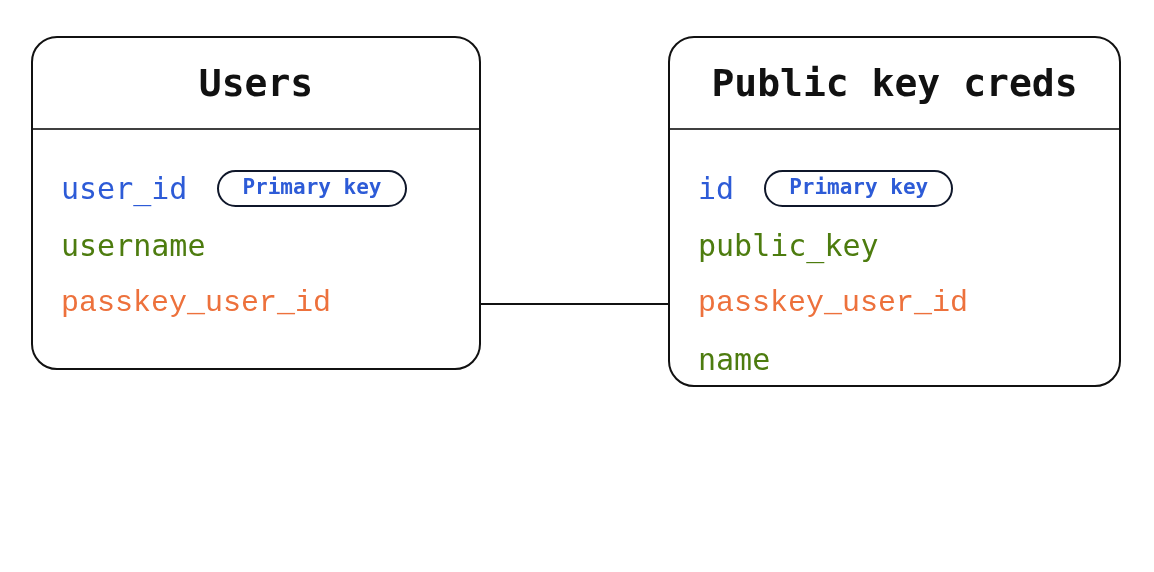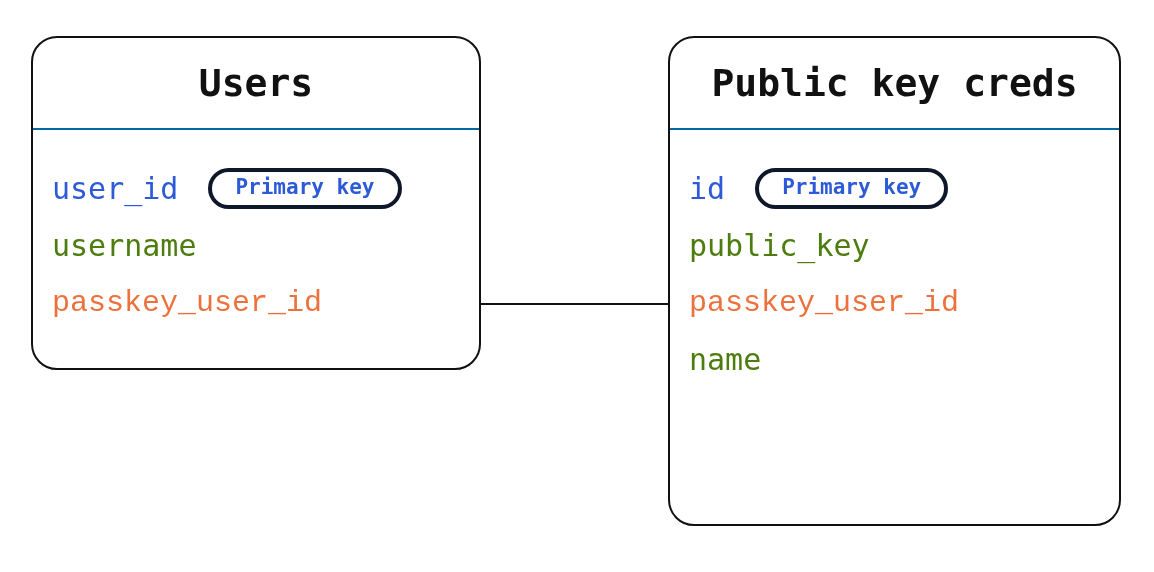--- a/index.html
+++ b/index.html
@@ -25,53 +25,53 @@
   .table-users {
     left: 31px;
     top: 36px;
     width: 450px;
     height: 334px;
   }
   .table-creds {
     left: 668px;
     top: 36px;
     width: 453px;
-    height: 490px;
+    height: 351px;
   }
   .table-header {
     height: 90px;
-    border-bottom: 2px solid #0369a1;
+    border-bottom: 2px solid #404040;
     display: flex;
     align-items: center;
     justify-content: center;
     font-size: 38px;
     font-weight: bold;
     color: #111111;
   }
   .table-body {
-    padding: 30px 0 0 19px;
+    padding: 30px 0 0 28px;
   }
   .row {
     height: 57px;
     display: flex;
     align-items: center;
     font-size: 30px;
     white-space: nowrap;
   }
   .field { color: #4d7c0f; }
   .field.pk { color: #2d5bd7; }
   .field.fk { color: #ed713c; font-family: Liberation Mono, monospace; }
   .badge {
     margin-left: 30px;
     display: inline-block;
     font-size: 21px;
     font-weight: bold;
     line-height: 1.2;
     color: #2d5bd7;
-    border: 4px solid #0f172a;
+    border: 2px solid #0f172a;
     border-radius: 999px;
     padding: 3px 23px 4px 23px;
   }
   .connector {
     position: absolute;
     left: 480px;
     top: 303px;
     width: 189px;
     height: 2px;
     background: #111111;

